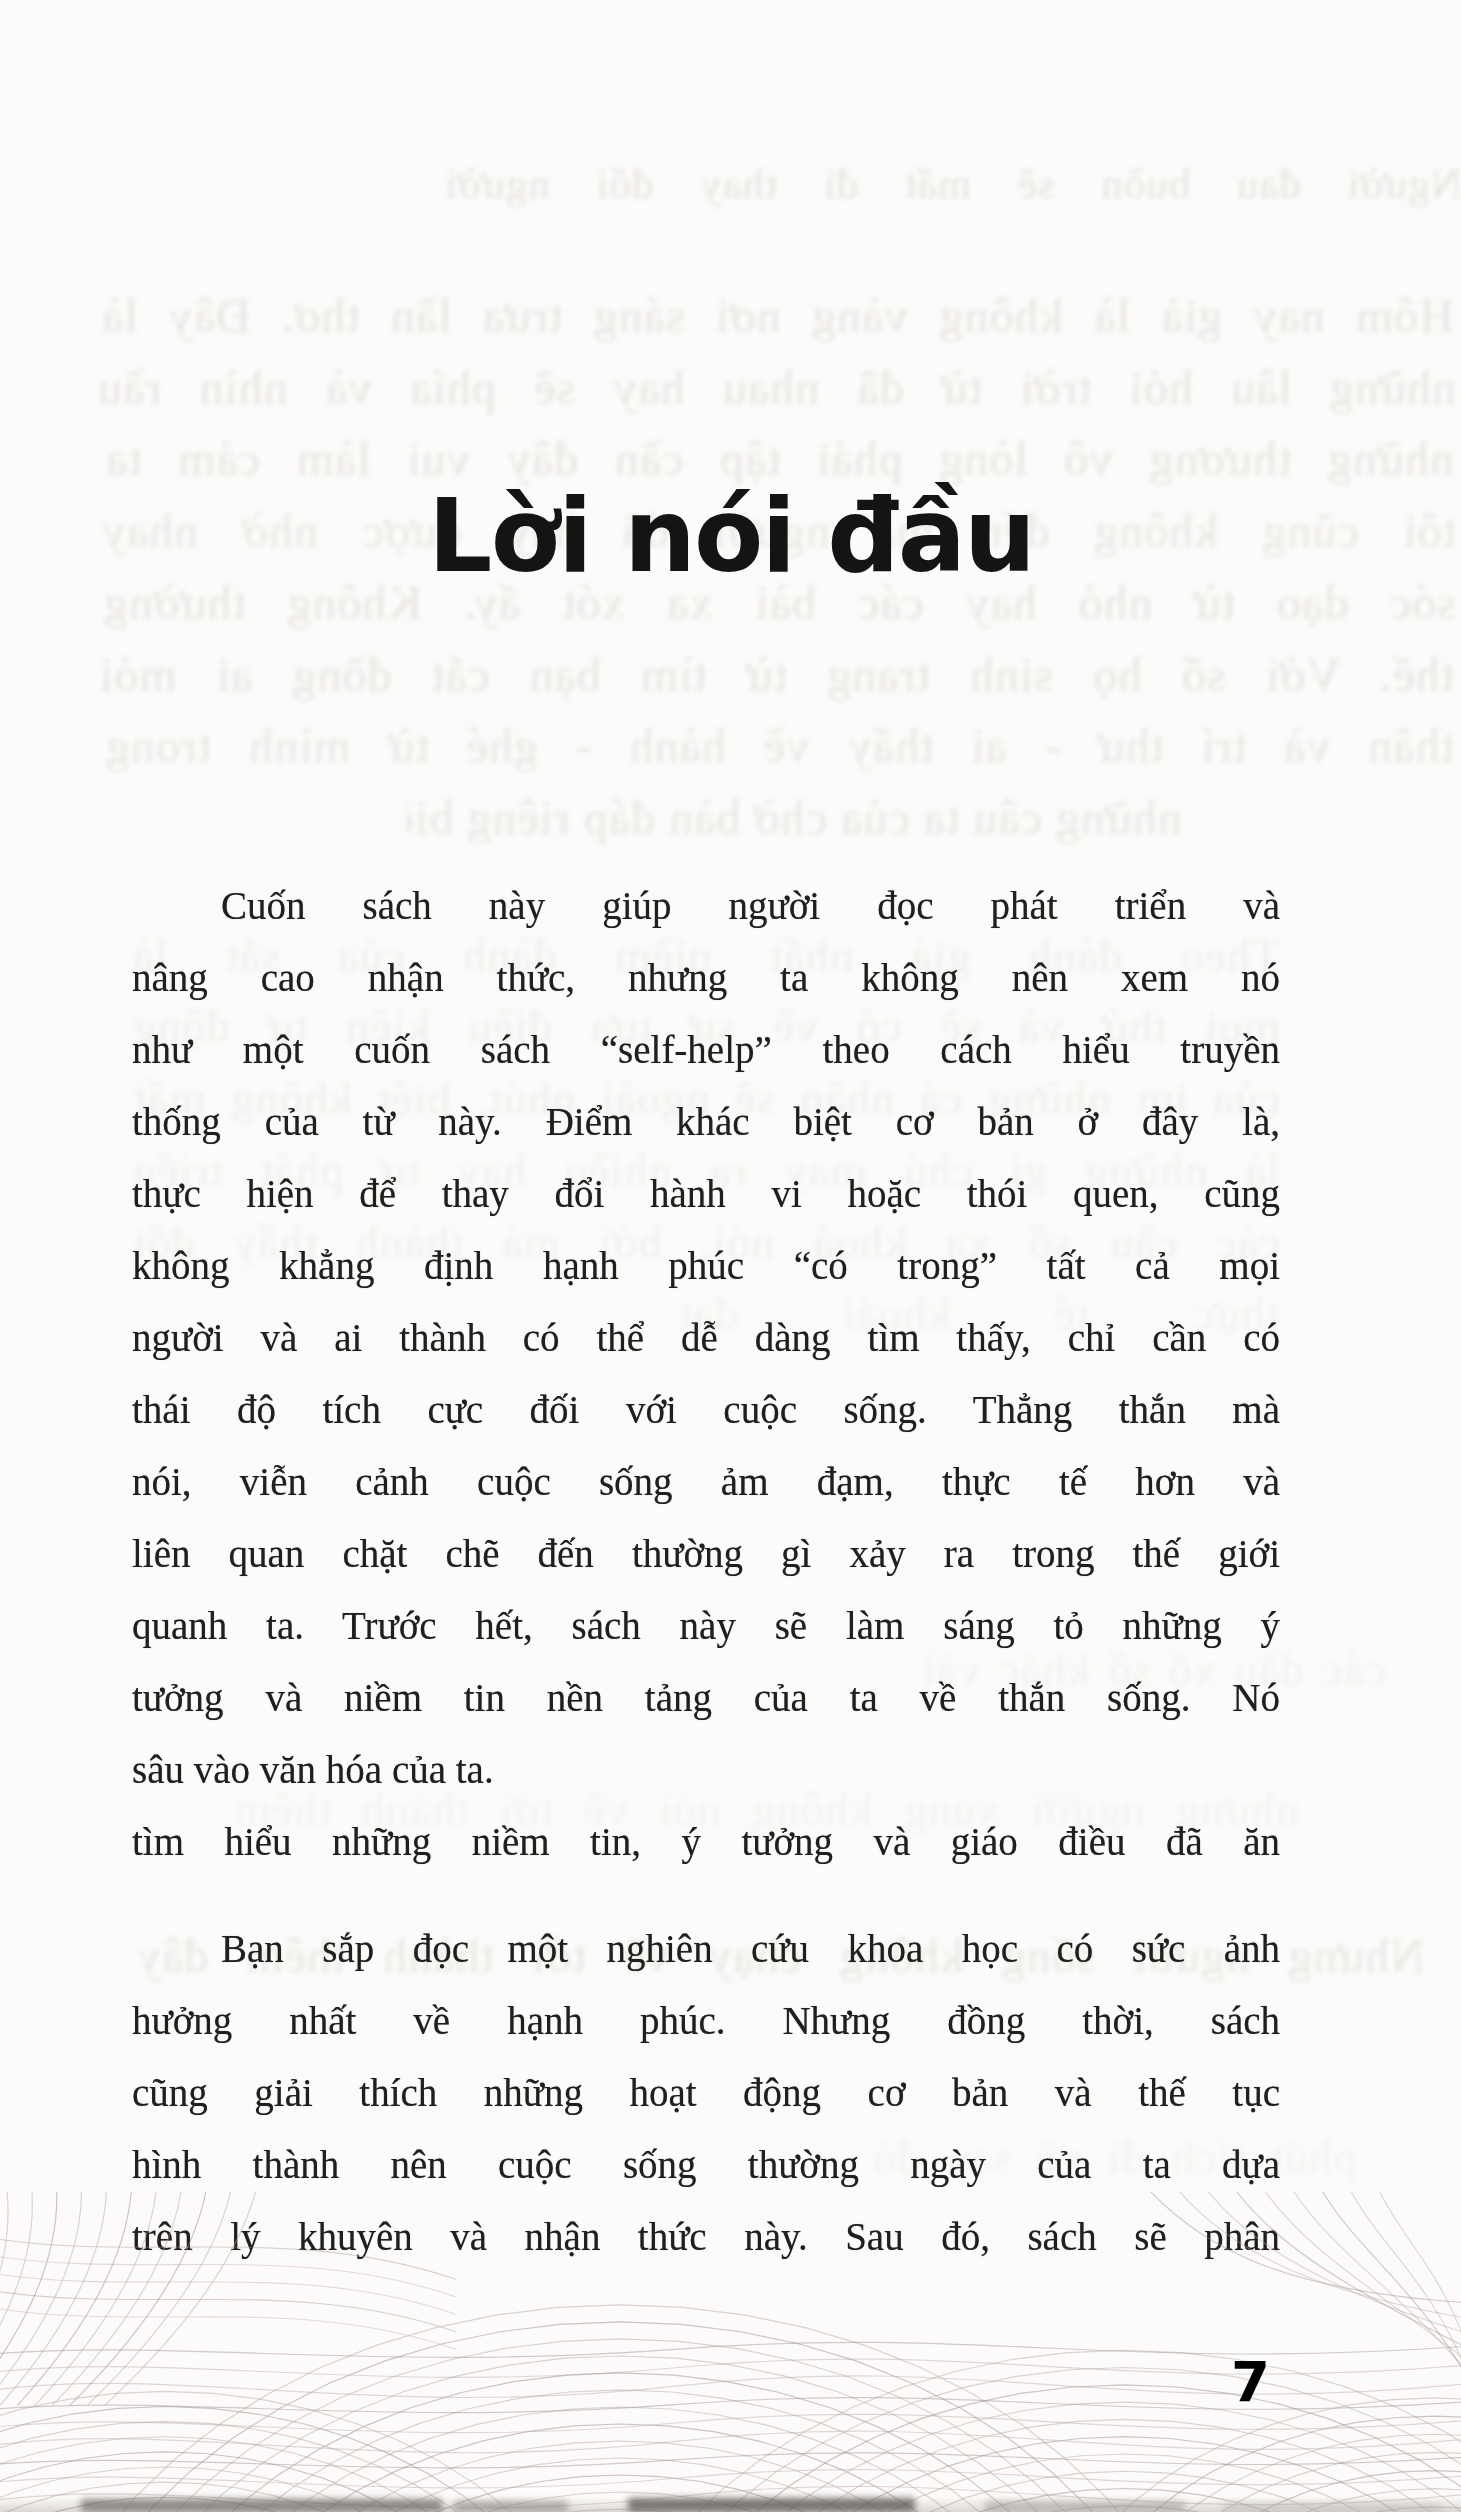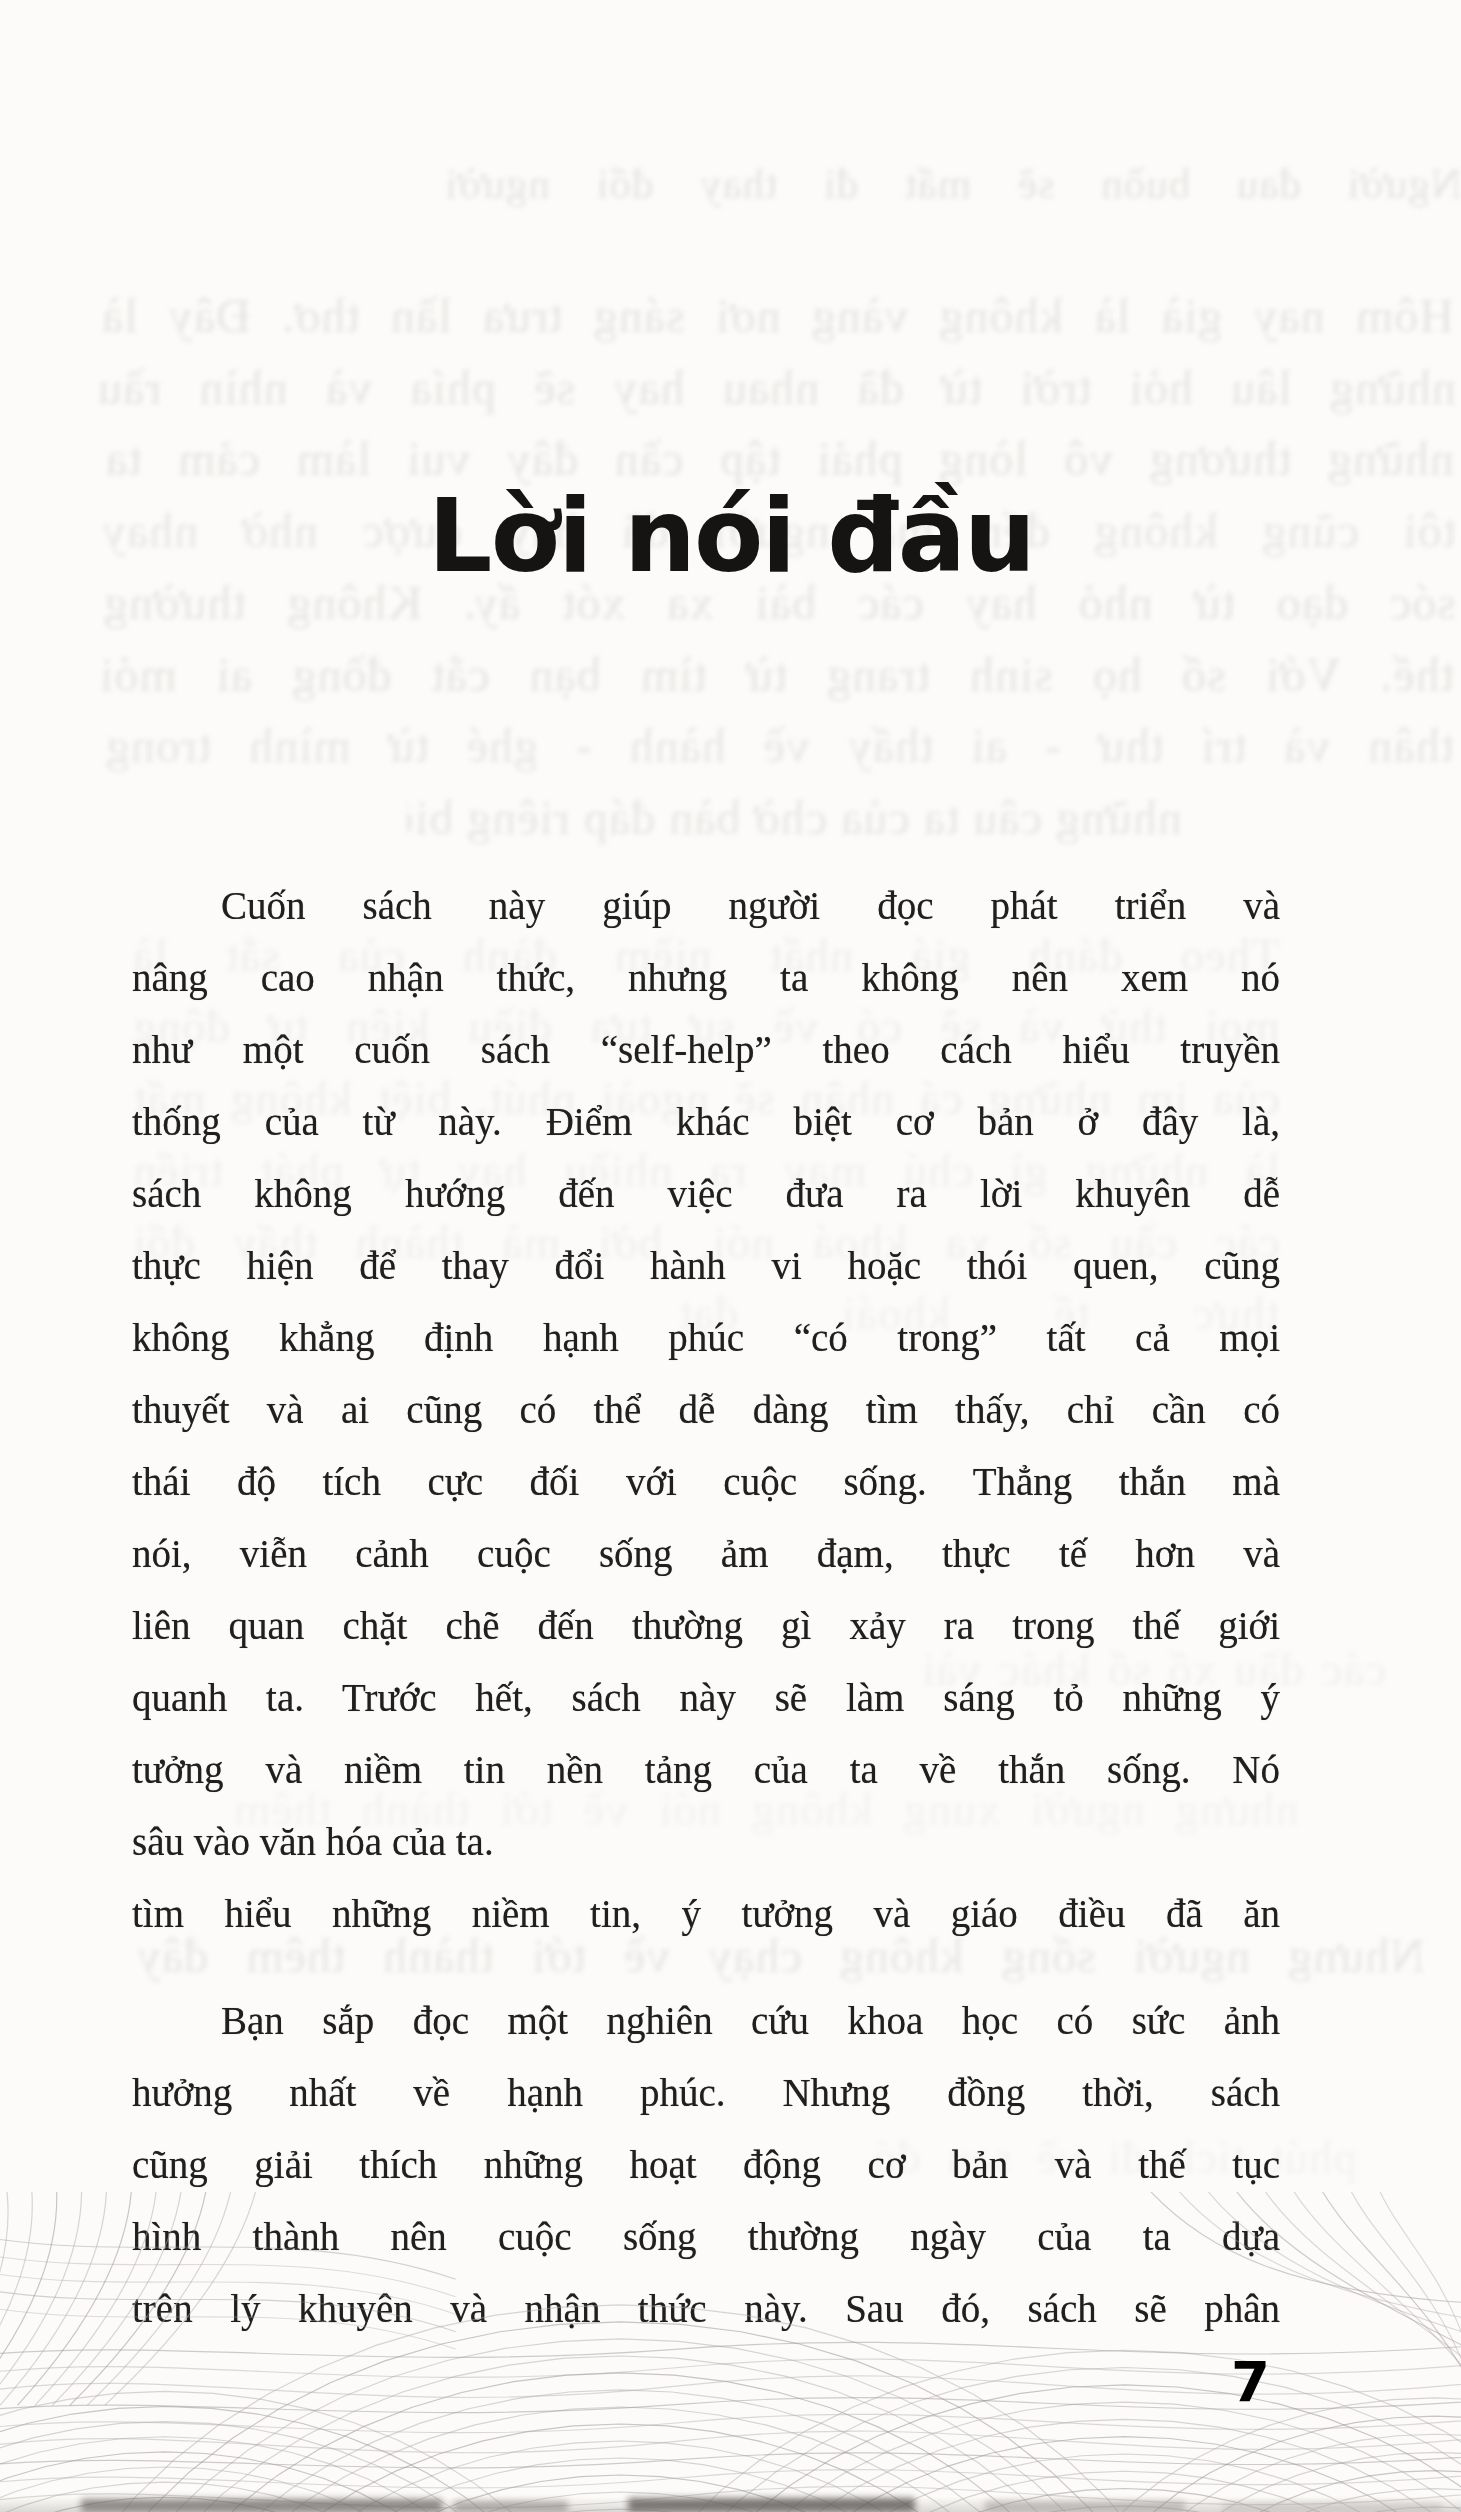--- a/index.html
+++ b/index.html
@@ -84,24 +84,23 @@
     </div>
 
   <h1 class="title" style="color: rgb(21, 20, 19);">Lời nói đầu</h1>
 
   <div class="body-text" style="color: rgb(32, 31, 29);">
       <div class="para">
         <div class="bline indent">Cuốn sách này giúp người đọc phát triển và</div>
         <div class="bline">nâng cao nhận thức, nhưng ta không nên xem nó</div>
         <div class="bline">như một cuốn sách “self-help” theo cách hiểu truyền</div>
         <div class="bline">thống của từ này. Điểm khác biệt cơ bản ở đây là,</div>
-        <div class="bline">sách không hướng đến việc đưa ra lời khuyên dễ</div>
         <div class="bline">thực hiện để thay đổi hành vi hoặc thói quen, cũng</div>
         <div class="bline">không khẳng định hạnh phúc “có trong” tất cả mọi</div>
-        <div class="bline">thuyết và ai cũng có thể dễ dàng tìm thấy, chỉ cần có</div>
+        <div class="bline">người và ai thành có thể dễ dàng tìm thấy, chỉ cần có</div>
         <div class="bline">thái độ tích cực đối với cuộc sống. Thẳng thắn mà</div>
         <div class="bline">nói, viễn cảnh cuộc sống ảm đạm, thực tế hơn và</div>
         <div class="bline">liên quan chặt chẽ đến thường gì xảy ra trong thế giới</div>
         <div class="bline">quanh ta. Trước hết, sách này sẽ làm sáng tỏ những ý</div>
         <div class="bline">tưởng và niềm tin nền tảng của ta về thắn sống. Nó</div>
         <div class="bline lastleft">sâu vào văn hóa của ta.</div>
         <div class="bline">tìm hiểu những niềm tin, ý tưởng và giáo điều đã ăn</div>
       </div>
       <div class="para">
         <div class="bline indent">Bạn sắp đọc một nghiên cứu khoa học có sức ảnh</div>

